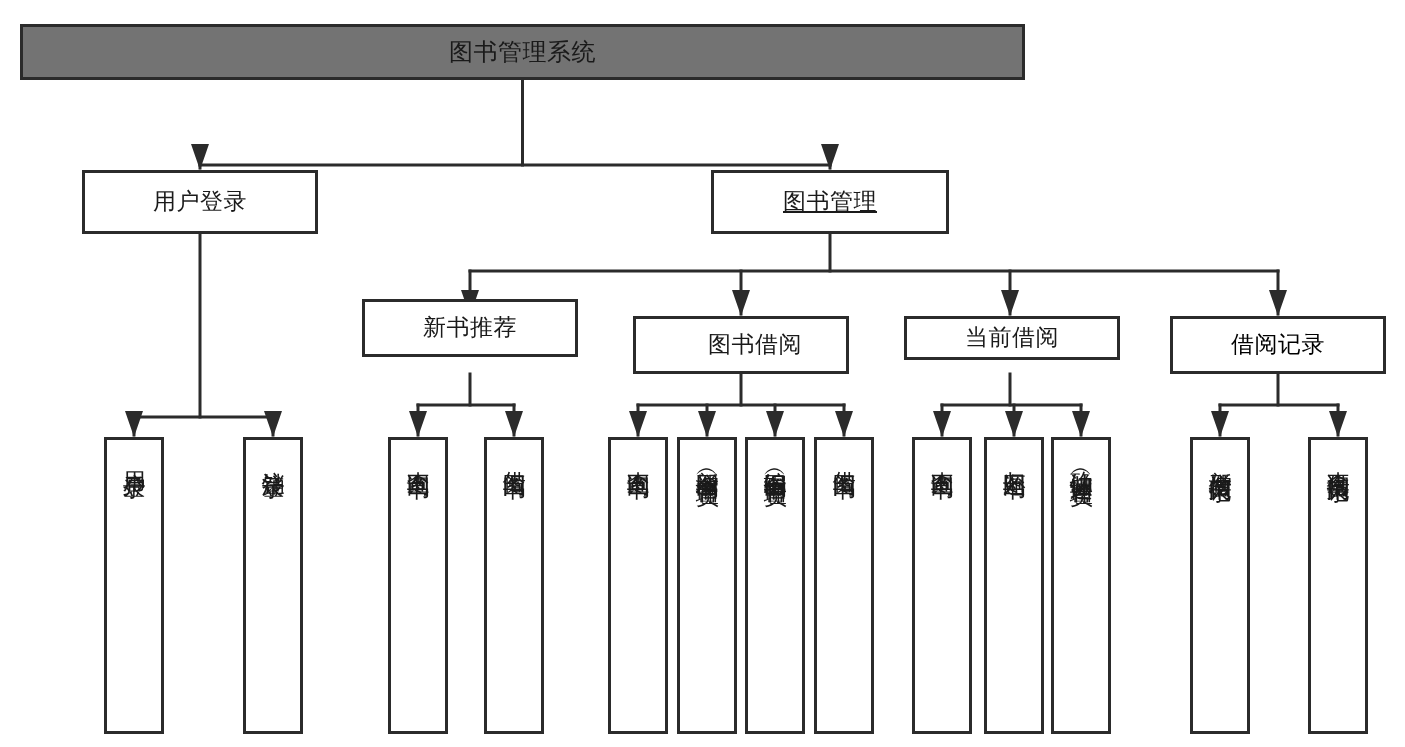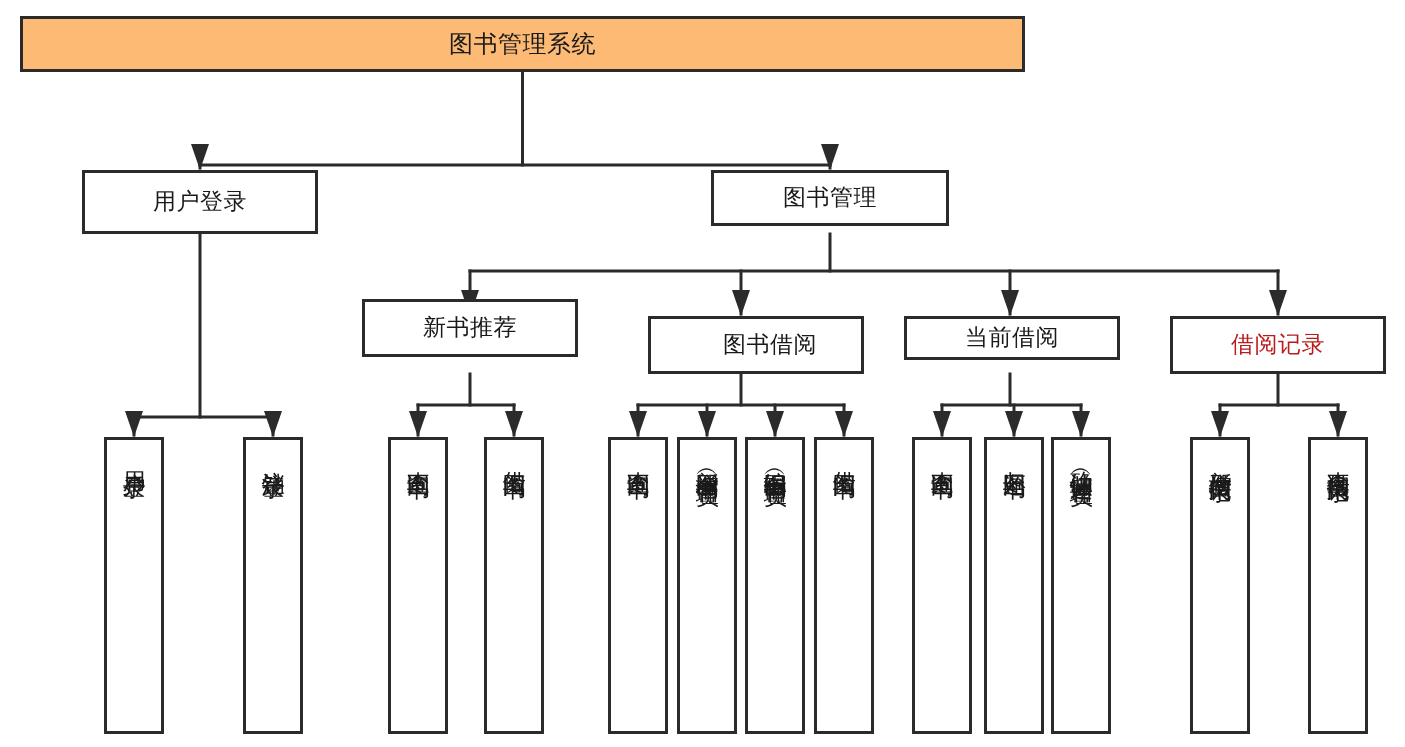--- a/index.html
+++ b/index.html
@@ -121,39 +121,39 @@
       <line x1="1081" y1="405" x2="1081" y2="435" stroke="#2b2b2b" stroke-width="3" stroke-linecap="square"></line>
       <path d="M 1072 411 L 1090 411 L 1081 437 Z" fill="#2b2b2b"></path>
       <line x1="1278" y1="374" x2="1278" y2="405" stroke="#2b2b2b" stroke-width="3" stroke-linecap="square"></line>
       <line x1="1220" y1="405" x2="1338" y2="405" stroke="#2b2b2b" stroke-width="3" stroke-linecap="square"></line>
       <line x1="1220" y1="405" x2="1220" y2="435" stroke="#2b2b2b" stroke-width="3" stroke-linecap="square"></line>
       <path d="M 1211 411 L 1229 411 L 1220 437 Z" fill="#2b2b2b"></path>
       <line x1="1338" y1="405" x2="1338" y2="435" stroke="#2b2b2b" stroke-width="3" stroke-linecap="square"></line>
       <path d="M 1329 411 L 1347 411 L 1338 437 Z" fill="#2b2b2b"></path>
     </svg>
   <div id="node-layer">
-      <div class="node horiz root" style="left: 20px; top: 16px; width: 1005px; height: 56px; border-color: rgb(43, 43, 43); background: #fdba74; color: rgb(26, 26, 26);">
+      <div class="node horiz root" style="left: 20px; top: 24px; width: 1005px; height: 56px; border-color: rgb(43, 43, 43); background: #737373; color: rgb(26, 26, 26);">
         <span class="label">图书管理系统</span>
       </div>
       <div class="node horiz" style="left: 82px; top: 170px; width: 236px; height: 64px; border-color: rgb(43, 43, 43); background: rgb(255, 255, 255); color: rgb(26, 26, 26);">
         <span class="label">用户登录</span>
       </div>
-      <div class="node horiz" style="left: 711px; top: 170px; width: 238px; height: 56px; border-color: rgb(43, 43, 43); background: rgb(255, 255, 255); color: rgb(26, 26, 26);">
+      <div class="node horiz" style="left: 711px; top: 170px; width: 238px; height: 64px; border-color: rgb(43, 43, 43); background: rgb(255, 255, 255); color: rgb(26, 26, 26); text-decoration: underline;">
         <span class="label">图书管理</span>
       </div>
       <div class="node horiz" style="left: 362px; top: 299px; width: 216px; height: 58px; border-color: rgb(43, 43, 43); background: rgb(255, 255, 255); color: rgb(26, 26, 26);">
         <span class="label">新书推荐</span>
       </div>
-      <div class="node horiz" style="left: 648px; top: 316px; width: 216px; height: 58px; border-color: rgb(43, 43, 43); background: rgb(255, 255, 255); color: rgb(26, 26, 26); padding-left: 28px;">
+      <div class="node horiz" style="left: 633px; top: 316px; width: 216px; height: 58px; border-color: rgb(43, 43, 43); background: rgb(255, 255, 255); color: rgb(26, 26, 26); padding-left: 28px;">
         <span class="label">图书借阅</span>
       </div>
       <div class="node horiz" style="left: 904px; top: 316px; width: 216px; height: 44px; border-color: rgb(43, 43, 43); background: rgb(255, 255, 255); color: rgb(26, 26, 26); align-items: center;">
         <span class="label">当前借阅</span>
       </div>
-      <div class="node horiz" style="left: 1170px; top: 316px; width: 216px; height: 58px; border-color: rgb(43, 43, 43); background: rgb(255, 255, 255); color: #b91c1c;">
+      <div class="node horiz" style="left: 1170px; top: 316px; width: 216px; height: 58px; border-color: rgb(43, 43, 43); background: rgb(255, 255, 255); color: #000000;">
         <span class="label">借阅记录</span>
       </div>
       <div class="node vert" style="left: 104px; top: 437px; width: 60px; height: 297px; border-color: rgb(43, 43, 43); background: rgb(255, 255, 255); color: rgb(26, 26, 26);">
         <span class="label">用户登录</span>
       </div>
       <div class="node vert" style="left: 243px; top: 437px; width: 60px; height: 297px; border-color: rgb(43, 43, 43); background: rgb(255, 255, 255); color: rgb(26, 26, 26);">
         <span class="label">注销登录</span>
       </div>
       <div class="node vert" style="left: 388px; top: 437px; width: 60px; height: 297px; border-color: rgb(43, 43, 43); background: rgb(255, 255, 255); color: rgb(26, 26, 26);">
         <span class="label">查询图书</span>

